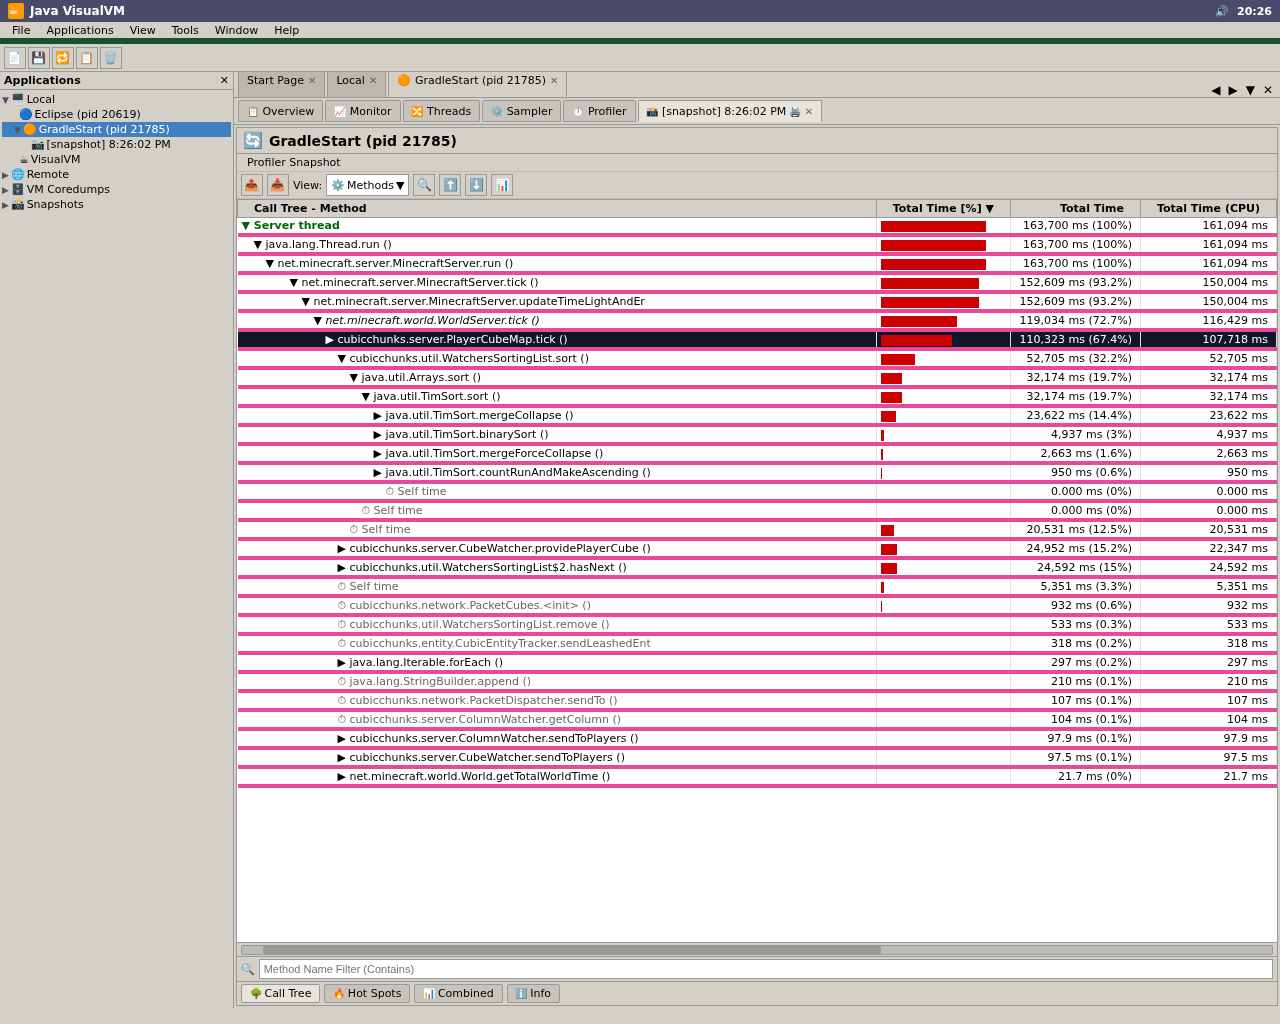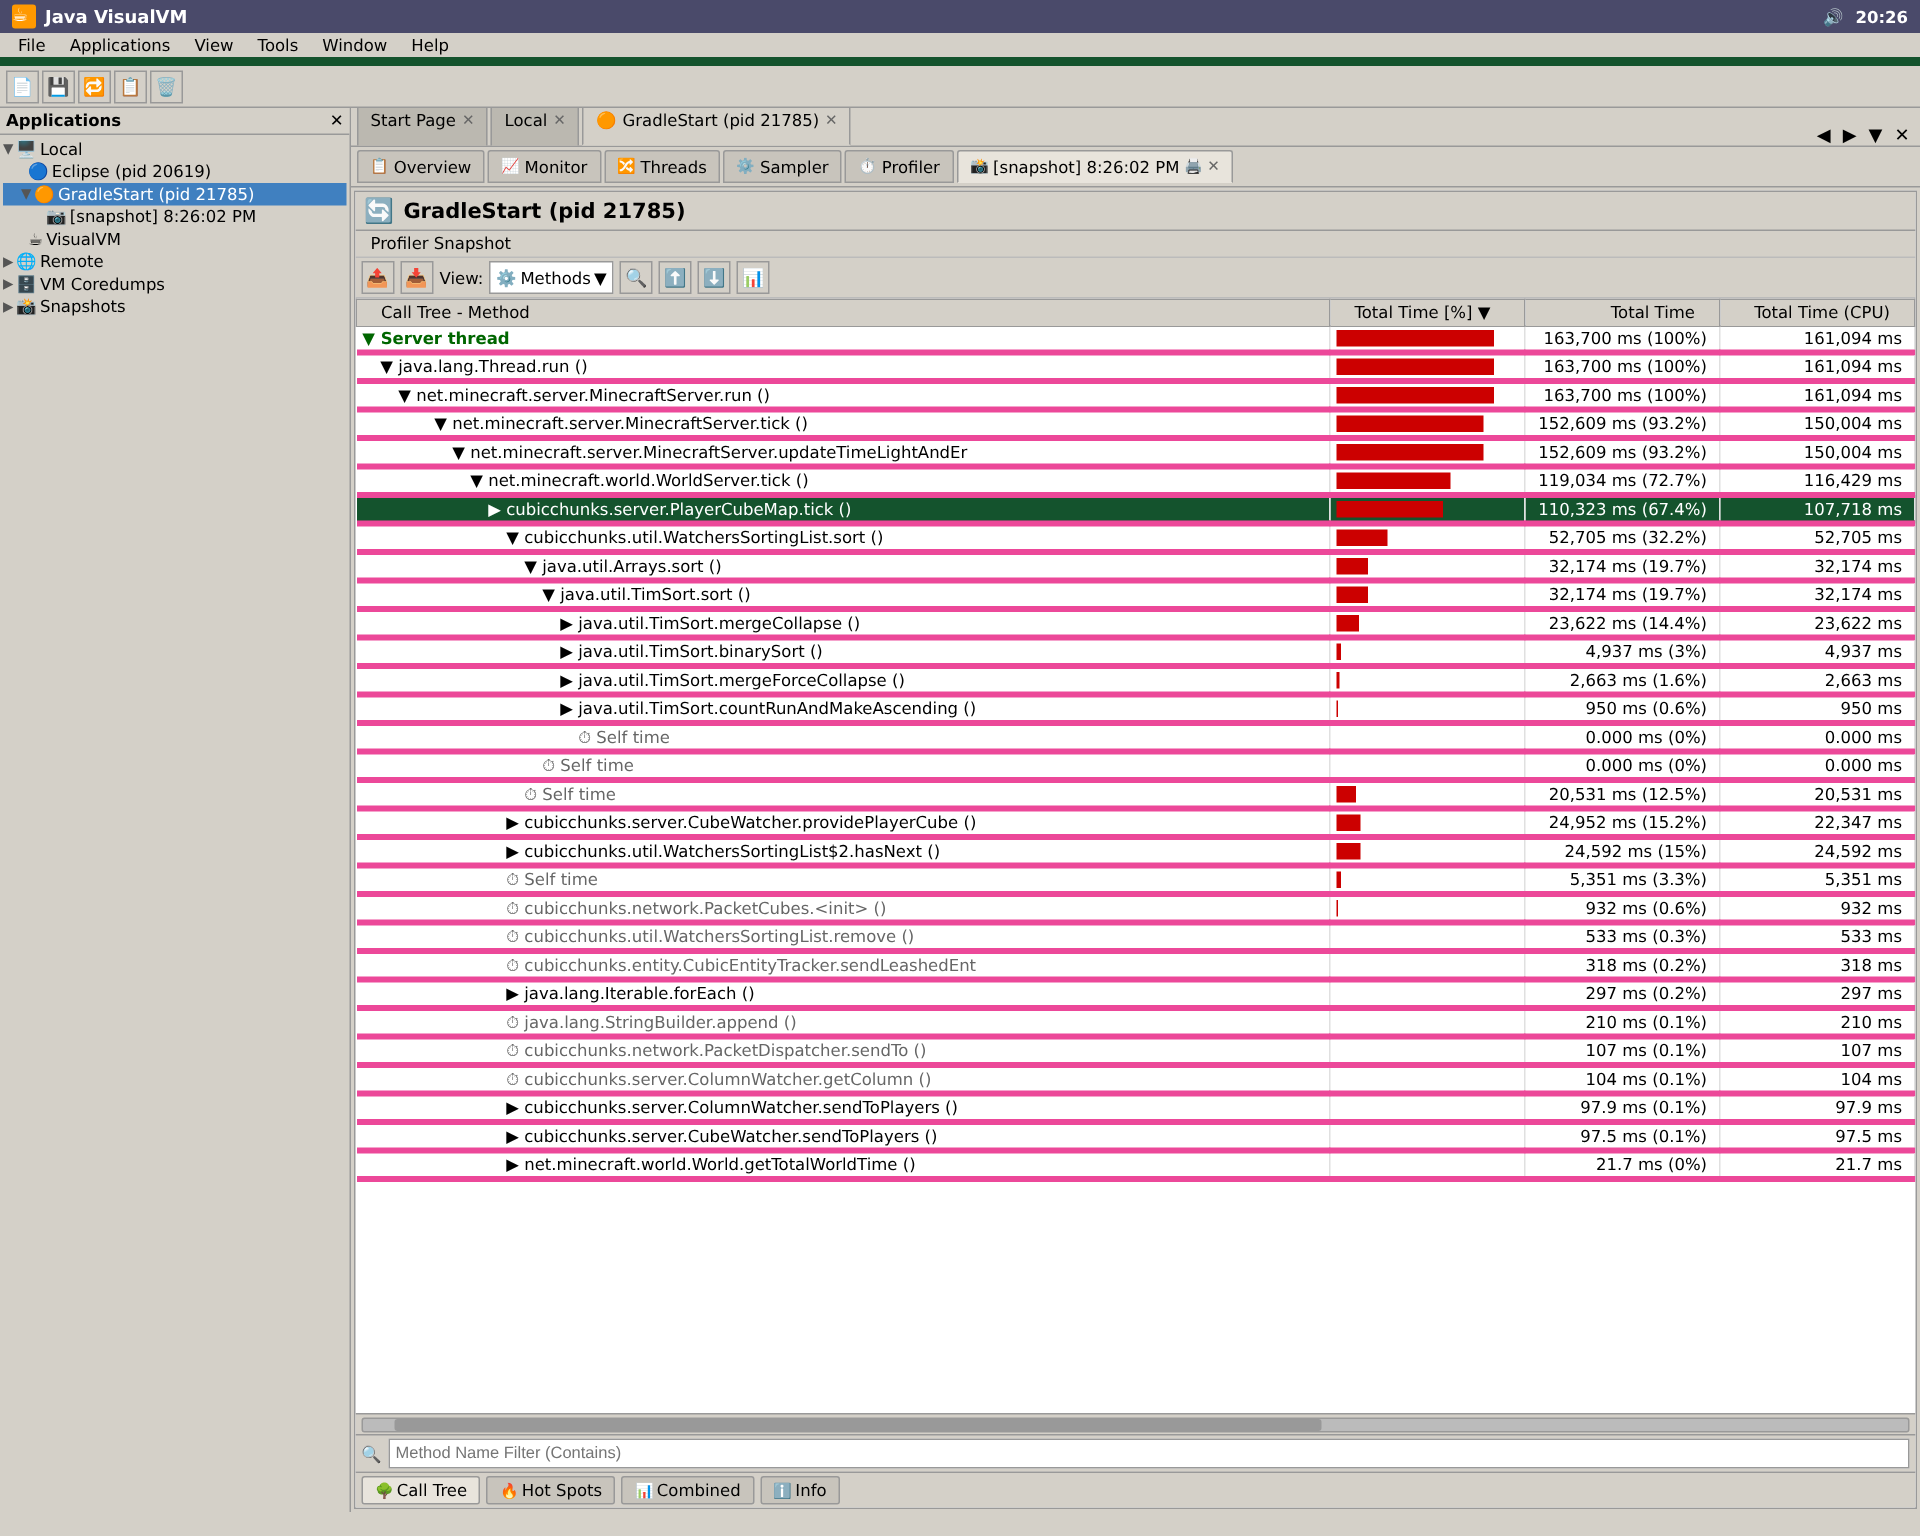--- a/index.html
+++ b/index.html
@@ -59,23 +59,23 @@
 
     
     #profiler-toolbar { background: #d4d0c8; padding: 2px 4px; border-bottom: 1px solid #bbb; display: flex; align-items: center; gap: 4px; }
     .profiler-btn { width: 22px; height: 22px; background: #d4d0c8; border: 1px solid #999; cursor: pointer; display: flex; align-items: center; justify-content: center; font-size: 12px; }
     .view-dropdown { display: flex; align-items: center; gap: 2px; padding: 1px 4px; background: #fff; border: 1px solid #999; cursor: pointer; font-size: 11px; height: 22px; }
     .view-label { font-size: 11px; }
 
     
     #table-container { flex: 1; overflow: auto; }
     table { width: 100%; border-collapse: collapse; font-size: 11px; }
-    thead th { background: #d4d0c8; border: 1px solid #999; padding: 2px 16px; text-align: left; position: sticky; top: 0; cursor: pointer; white-space: nowrap; font-weight: normal; margin-left: 40px; }
+    thead th { background: #d4d0c8; border: 1px solid #999; padding: 2px 16px; text-align: left; position: sticky; top: 0; cursor: pointer; white-space: nowrap; font-weight: bold; margin-left: 40px; }
     tbody tr { border-bottom: 4px solid #ec4899; }
-    tbody tr.selected { background: #14532d; color: #fff; }
+    tbody tr.selected { background: #0f172a; color: #fff; }
     tbody td { padding: 1px 4px; border-right: 1px solid #e0e0e0; white-space: nowrap; }
     .col-method { min-width: 500px; }
     .col-pct { width: 130px; }
     .col-time { width: 130px; text-align: right; }
     .col-cpu { width: 130px; text-align: right; }
 
     .bar-cell { position: relative; }
 
     
     #filter-bar { background: #d4d0c8; padding: 2px 4px; border-top: 1px solid #999; display: flex; align-items: center; gap: 4px; }
@@ -294,21 +294,21 @@
                 <td class="col-time" style="text-align: right; padding-right: 8px;">152,609 ms (93.2%)</td>
                 <td class="col-cpu" style="text-align: right; padding-right: 8px;">150,004 ms</td>
               </tr>
               <tr>
                 <td class="col-method"><span style="padding-left: 60px; display: inline-block;">▼ net.minecraft.server.MinecraftServer.updateTimeLightAndEr</span></td>
                 <td class="col-pct bar-cell"><div style="display:inline-block;height:11px;background:#cc0000;width:98px;vertical-align:middle;"></div></td>
                 <td class="col-time" style="text-align: right; padding-right: 8px;">152,609 ms (93.2%)</td>
                 <td class="col-cpu" style="text-align: right; padding-right: 8px;">150,004 ms</td>
               </tr>
               <tr>
-                <td class="col-method"><span style="padding-left: 72px; display: inline-block;">▼ net.minecraft.world.WorldServer.tick ()</span></td>
+                <td class="col-method"><span style="padding-left: 72px; display: inline-block; font-style: italic;">▼ net.minecraft.world.WorldServer.tick ()</span></td>
                 <td class="col-pct bar-cell"><div style="display:inline-block;height:11px;background:#cc0000;width:76px;vertical-align:middle;"></div></td>
                 <td class="col-time" style="text-align: right; padding-right: 8px;">119,034 ms (72.7%)</td>
                 <td class="col-cpu" style="text-align: right; padding-right: 8px;">116,429 ms</td>
               </tr>
               <tr class="selected">
                 <td class="col-method"><span style="padding-left: 84px; display: inline-block;">▶ cubicchunks.server.PlayerCubeMap.tick ()</span></td>
                 <td class="col-pct bar-cell"><div style="display:inline-block;height:11px;background:#cc0000;width:71px;vertical-align:middle;"></div></td>
                 <td class="col-time" style="text-align: right; padding-right: 8px;">110,323 ms (67.4%)</td>
                 <td class="col-cpu" style="text-align: right; padding-right: 8px;">107,718 ms</td>
               </tr>

